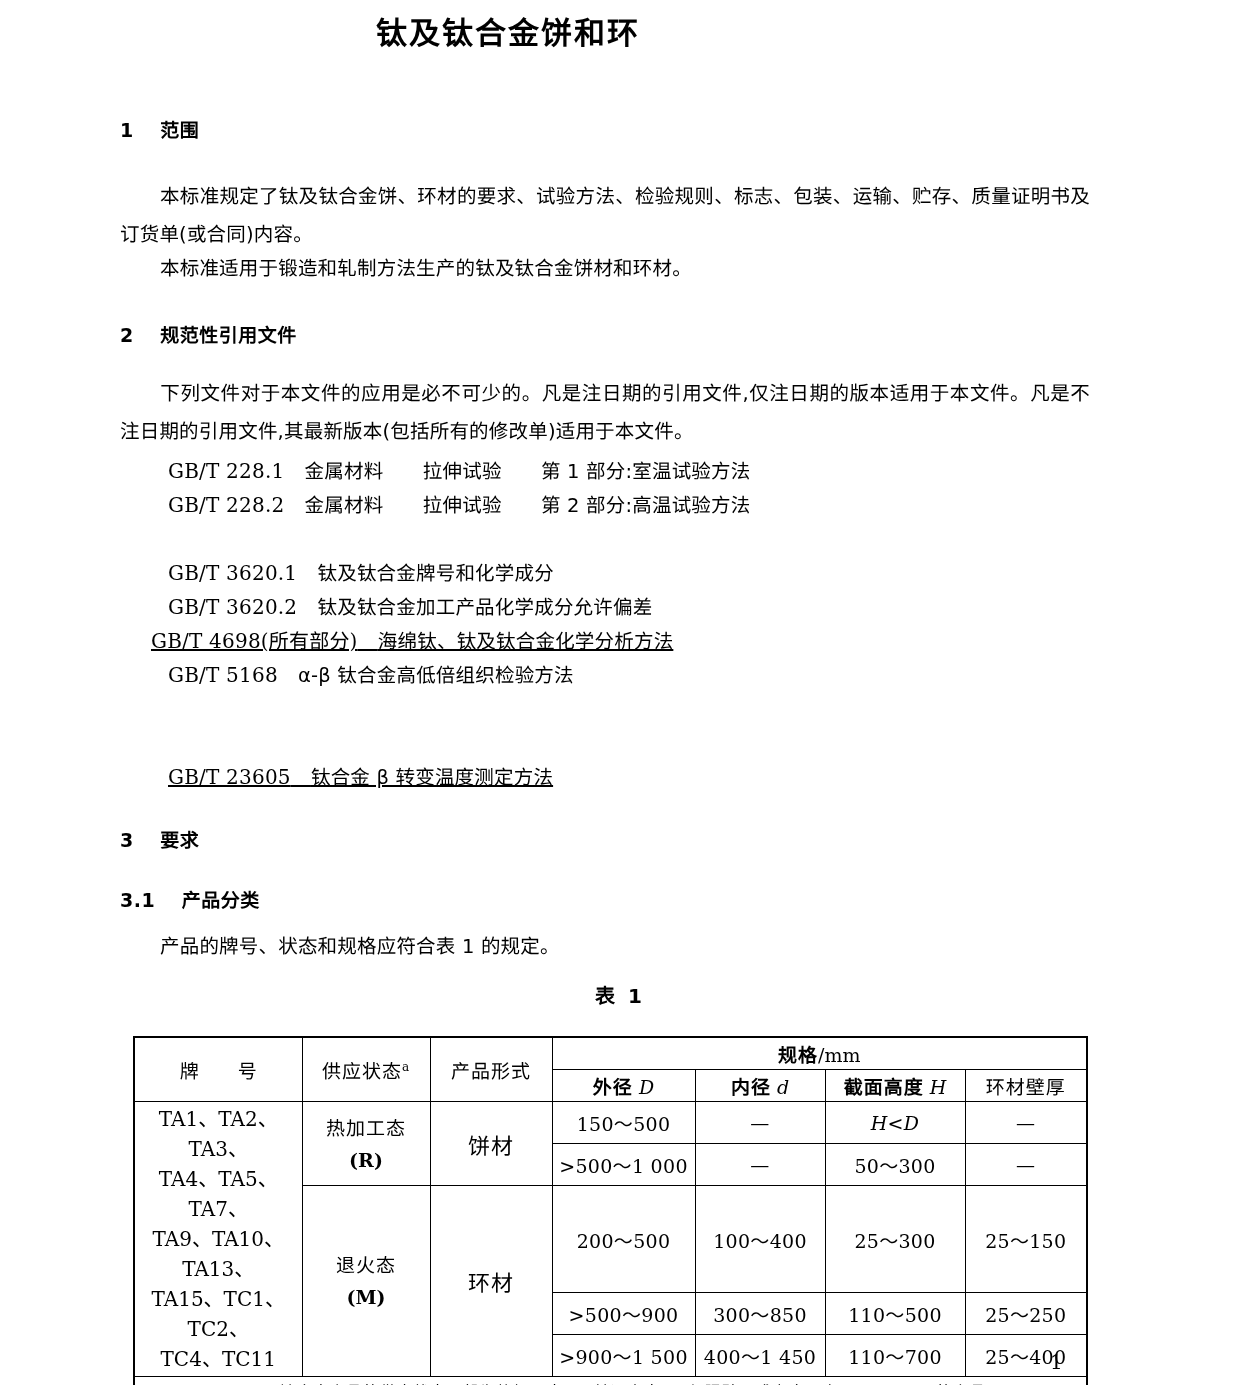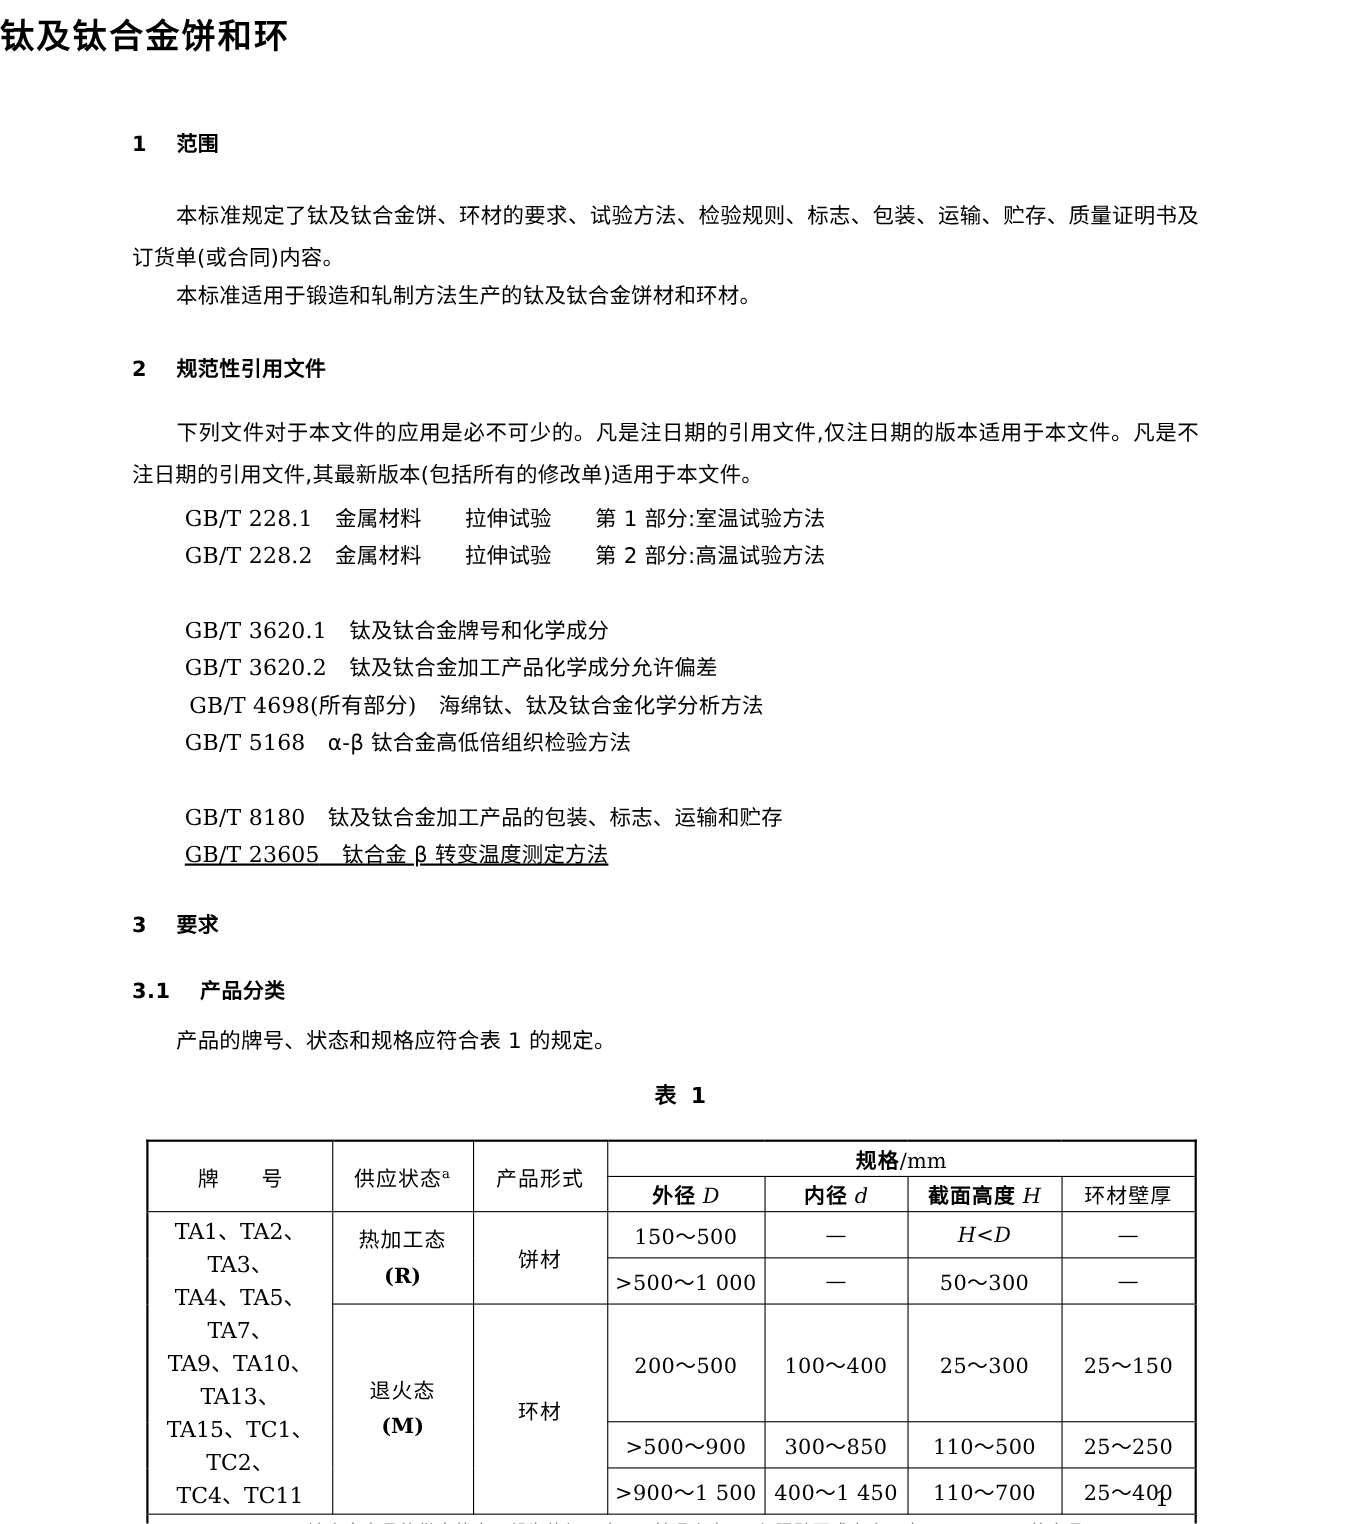--- a/index.html
+++ b/index.html
@@ -23,21 +23,21 @@
     height: 1385px;
     box-sizing: border-box;
   }
 
   
   .doc-title {
     position: absolute;
     top: 8px;
     left: 0;
     width: 1016px;
-    text-align: left;
+    text-align: center;
     font-family: "DejaVu Sans", "Liberation Sans", sans-serif;
     font-weight: bold;
     font-size: 31px;
     letter-spacing: 2px;
   }
 
   
   .clause-head {
     position: absolute;
     font-family: "DejaVu Sans", "Liberation Sans", sans-serif;
@@ -146,21 +146,21 @@
     letter-spacing: 1px;
   }
   .state-cell .code {
     font-family: "DejaVu Serif", "Liberation Serif", serif;
     font-weight: bold;
     letter-spacing: 0;
   }
   .form-cell {
     font-family: "DejaVu Sans", "Liberation Sans", sans-serif;
     font-weight: bold;
-    font-size: 19px;
+    font-size: 22px;
     letter-spacing: 1px;
   }
   .num-cell {
     font-family: "DejaVu Serif", "Liberation Serif", serif;
     font-size: 19px;
     height: 37px;
     letter-spacing: 0.3px;
   }
   .num-cell.italic { font-style: italic; }
 
@@ -200,26 +200,25 @@
 
   <div class="ref-line" style="left:168px; top:455px;"><span>GB/T 228.1</span>　<span class="cn">金属材料　　拉伸试验　　第 1 部分:室温试验方法</span></div>
 
   <div class="ref-line" style="left:168px; top:489px;"><span>GB/T 228.2</span>　<span class="cn">金属材料　　拉伸试验　　第 2 部分:高温试验方法</span></div>
 
 
   <div class="ref-line" style="left:168px; top:557px;"><span>GB/T 3620.1</span>　<span class="cn">钛及钛合金牌号和化学成分</span></div>
 
   <div class="ref-line" style="left:168px; top:591px;"><span>GB/T 3620.2</span>　<span class="cn">钛及钛合金加工产品化学成分允许偏差</span></div>
 
-  <div class="ref-line" style="left:172px; top:625px;"><span>GB/T 4698(所有部分)</span>　<span class="cn">海绵钛、钛及钛合金化学分析方法</span></div>
+  <div class="ref-line" style="left:151px; top:625px;text-decoration:underline;"><span>GB/T 4698(所有部分)</span>　<span class="cn">海绵钛、钛及钛合金化学分析方法</span></div>
 
   <div class="ref-line" style="left:168px; top:659px;"><span>GB/T 5168</span>　<span class="cn">α-β 钛合金高低倍组织检验方法</span></div>
 
 
-  <div class="ref-line" style="left:168px; top:727px;"><span>GB/T 8180</span>　<span class="cn">钛及钛合金加工产品的包装、标志、运输和贮存</span></div>
 
   <div class="ref-line" style="left:168px; top:761px;text-decoration:underline;"><span>GB/T 23605</span>　<span class="cn">钛合金 β 转变温度测定方法</span></div>
 
   <div class="clause-head" style="left:120px; top:825px;"><span>3</span>　 <span>要求</span></div>
 
   <div class="clause-head" style="left:120px; top:885px;"><span>3.1</span>　 <span>产品分类</span></div>
 
   <div class="para" style="left:120px; top:928px; width:970px;"><span class="indent"></span><span>产品的牌号、状态和规格应符合表 1 的规定。</span></div>
 
   <div class="table-caption">表 1</div>

